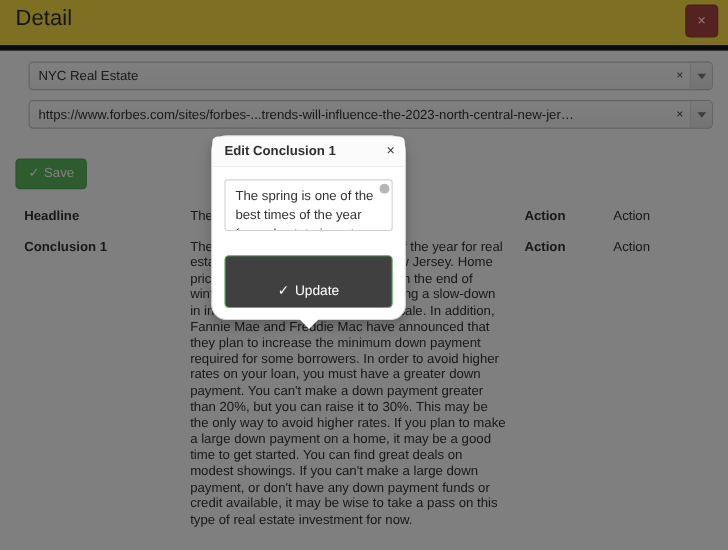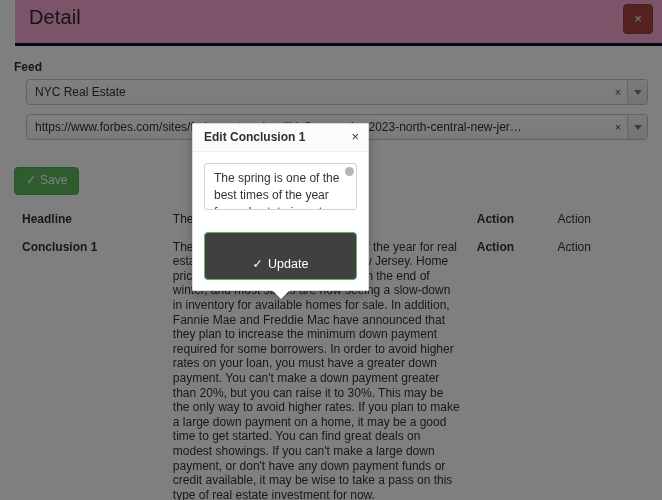--- a/index.html
+++ b/index.html
@@ -16,23 +16,22 @@
   #page {
     position: absolute;
     inset: 0;
     background: #ffffff;
   }
 
   
   .modal-header {
     position: relative;
     height: 46px;
-    border-bottom: 3px solid #0f172a;
-    background: #f9a8d4;
-    margin-left: 15px;
+    border-bottom: 5px solid #0f172a;
+    background: #fde047;
   }
   .page-title {
     position: absolute;
     left: 14px;
     top: 6px;
     font-size: 20px;
     font-weight: 400;
     color: #2b2b2b;
     letter-spacing: 0.1px;
   }
@@ -161,21 +160,21 @@
   }
 
   
   #popover {
     position: absolute;
     left: 192px;
     top: 123px;
     width: 177px;
     background: #ffffff;
     border: 1px solid #d9d9d9;
-    border-radius: 1px;
+    border-radius: 14px;
     box-shadow: 0 5px 12px rgba(0,0,0,0.25);
   }
   .pop-header {
     position: relative;
     height: 28px;
     border-bottom: 1px solid #ececec;
     background: #fbfbfb;
     border-radius: 5px 5px 0 0;
   }
   .pop-title {
@@ -276,21 +275,20 @@
 
 <div id="page">
 
   <div class="modal-header">
     <div class="page-title">Detail</div>
     <button class="close-btn">×</button>
   </div>
 
   <div class="body-wrap">
 
-    <div class="field-label">Feed</div>
     <div class="select2">
       <div class="select2-text">NYC Real Estate</div>
       <div class="select2-clear">×</div>
       <div class="select2-arrow"></div>
     </div>
 
     <div class="spacer-8"></div>
 
     <div class="select2">
       <div class="select2-text">https://www.forbes.com/sites/forbes-...trends-will-influence-the-2023-north-central-new-jer…</div>

